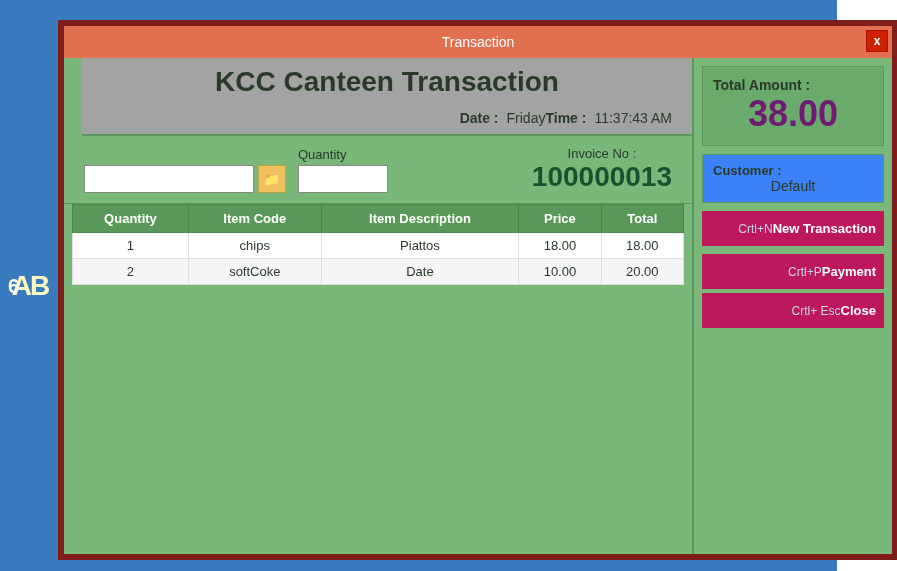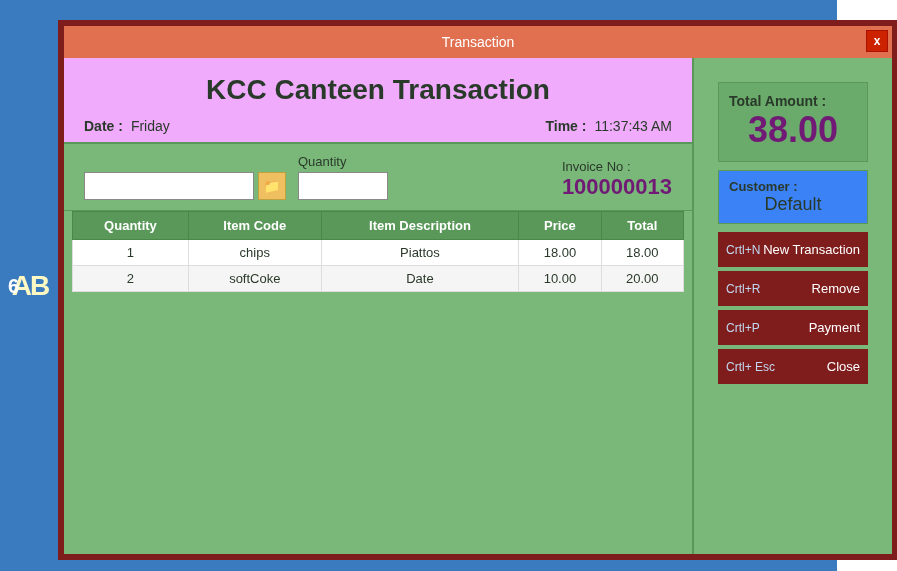--- a/index.html
+++ b/index.html
@@ -97,35 +97,36 @@
       flex: 1;
       background: #7ab87a;
     }
     .main-panel {
       flex: 1;
       display: flex;
       flex-direction: column;
       padding: 0;
     }
     .header-section {
-      background: #f0abfc;
-      padding: 16px 20px 8px 20px;
+      background: #a3a3a3;
+      padding: 8px 20px 8px 20px;
       border-bottom: 2px solid #5a985a;
+      margin-left: 18px;
     }
     .app-title {
       text-align: center;
       font-size: 28px;
       font-weight: bold;
       color: #2a3a2a;
       margin-bottom: 12px;
     }
     .info-row {
       display: flex;
       align-items: center;
-      justify-content: space-between;
+      justify-content: flex-end;
       font-size: 14px;
       color: #2a3a2a;
     }
     .date-section {
       display: flex;
       align-items: center;
       gap: 8px;
     }
     .date-label { font-weight: bold; }
     .time-section {
@@ -175,30 +176,30 @@
       cursor: pointer;
       display: flex;
       align-items: center;
       justify-content: center;
       font-size: 14px;
     }
     .invoice-section {
       display: flex;
       flex-direction: column;
       margin-left: auto;
-      align-items: flex-start;
+      align-items: center;
     }
     .invoice-label {
       font-size: 13px;
       color: #2a3a2a;
     }
     .invoice-number {
-      font-size: 22px;
-      font-weight: bold;
-      color: #701a75;
+      font-size: 28px;
+      font-weight: bold;
+      color: #14532d;
     }
     
     .table-section {
       flex: 1;
       padding: 0 8px 8px 8px;
       background: #7ab87a;
     }
     table {
       width: 100%;
       border-collapse: collapse;
@@ -225,21 +226,21 @@
       text-align: center;
       border: 1px solid #ddd;
       color: #2a3a2a;
     }
     
     .right-panel {
       width: 200px;
       background: #7ab87a;
       display: flex;
       flex-direction: column;
-      padding: 24px;
+      padding: 8px;
       gap: 8px;
       border-left: 2px solid #5a985a;
     }
     .total-box {
       background: #6aaa6a;
       padding: 10px;
       border: 1px solid #5a985a;
     }
     .total-label {
       font-size: 14px;
@@ -256,42 +257,42 @@
       background: #3b82f6;
       padding: 8px 10px;
       border: 1px solid #5a985a;
     }
     .customer-label {
       font-size: 13px;
       font-weight: bold;
       color: #2a3a2a;
     }
     .customer-value {
-      font-size: 18px;
+      font-size: 14px;
       color: #2a3a2a;
       text-align: center;
     }
     .action-btn {
-      background: #7f1d1d;
+      background: #be185d;
       color: white;
       border: none;
       padding: 10px 8px;
       cursor: pointer;
       font-size: 13px;
       display: flex;
-      justify-content: space-between;
+      justify-content: flex-end;
       align-items: center;
       width: 100%;
     }
     .btn-shortcut {
       font-size: 12px;
       color: #c0d8f0;
     }
     .btn-label {
-      font-weight: normal;
+      font-weight: bold;
     }
     .search-row {
       display: flex;
       align-items: flex-end;
       gap: 4px;
     }
   </style>
 </head>
 <body>
 
@@ -394,24 +395,20 @@
       <div class="customer-box">
         <div class="customer-label">Customer :</div>
         <div class="customer-value">Default</div>
       </div>
       <div id="action-buttons">
           <button class="action-btn">
             <span class="btn-shortcut">Crtl+N</span>
             <span class="btn-label">New Transaction</span>
           </button>
           <div style="height: 4px;"></div>
-          <button class="action-btn">
-            <span class="btn-shortcut">Crtl+R</span>
-            <span class="btn-label">Remove</span>
-          </button>
           <div style="height: 4px;"></div>
           <button class="action-btn">
             <span class="btn-shortcut">Crtl+P</span>
             <span class="btn-label">Payment</span>
           </button>
           <div style="height: 4px;"></div>
           <button class="action-btn">
             <span class="btn-shortcut">Crtl+ Esc</span>
             <span class="btn-label">Close</span>
           </button>

